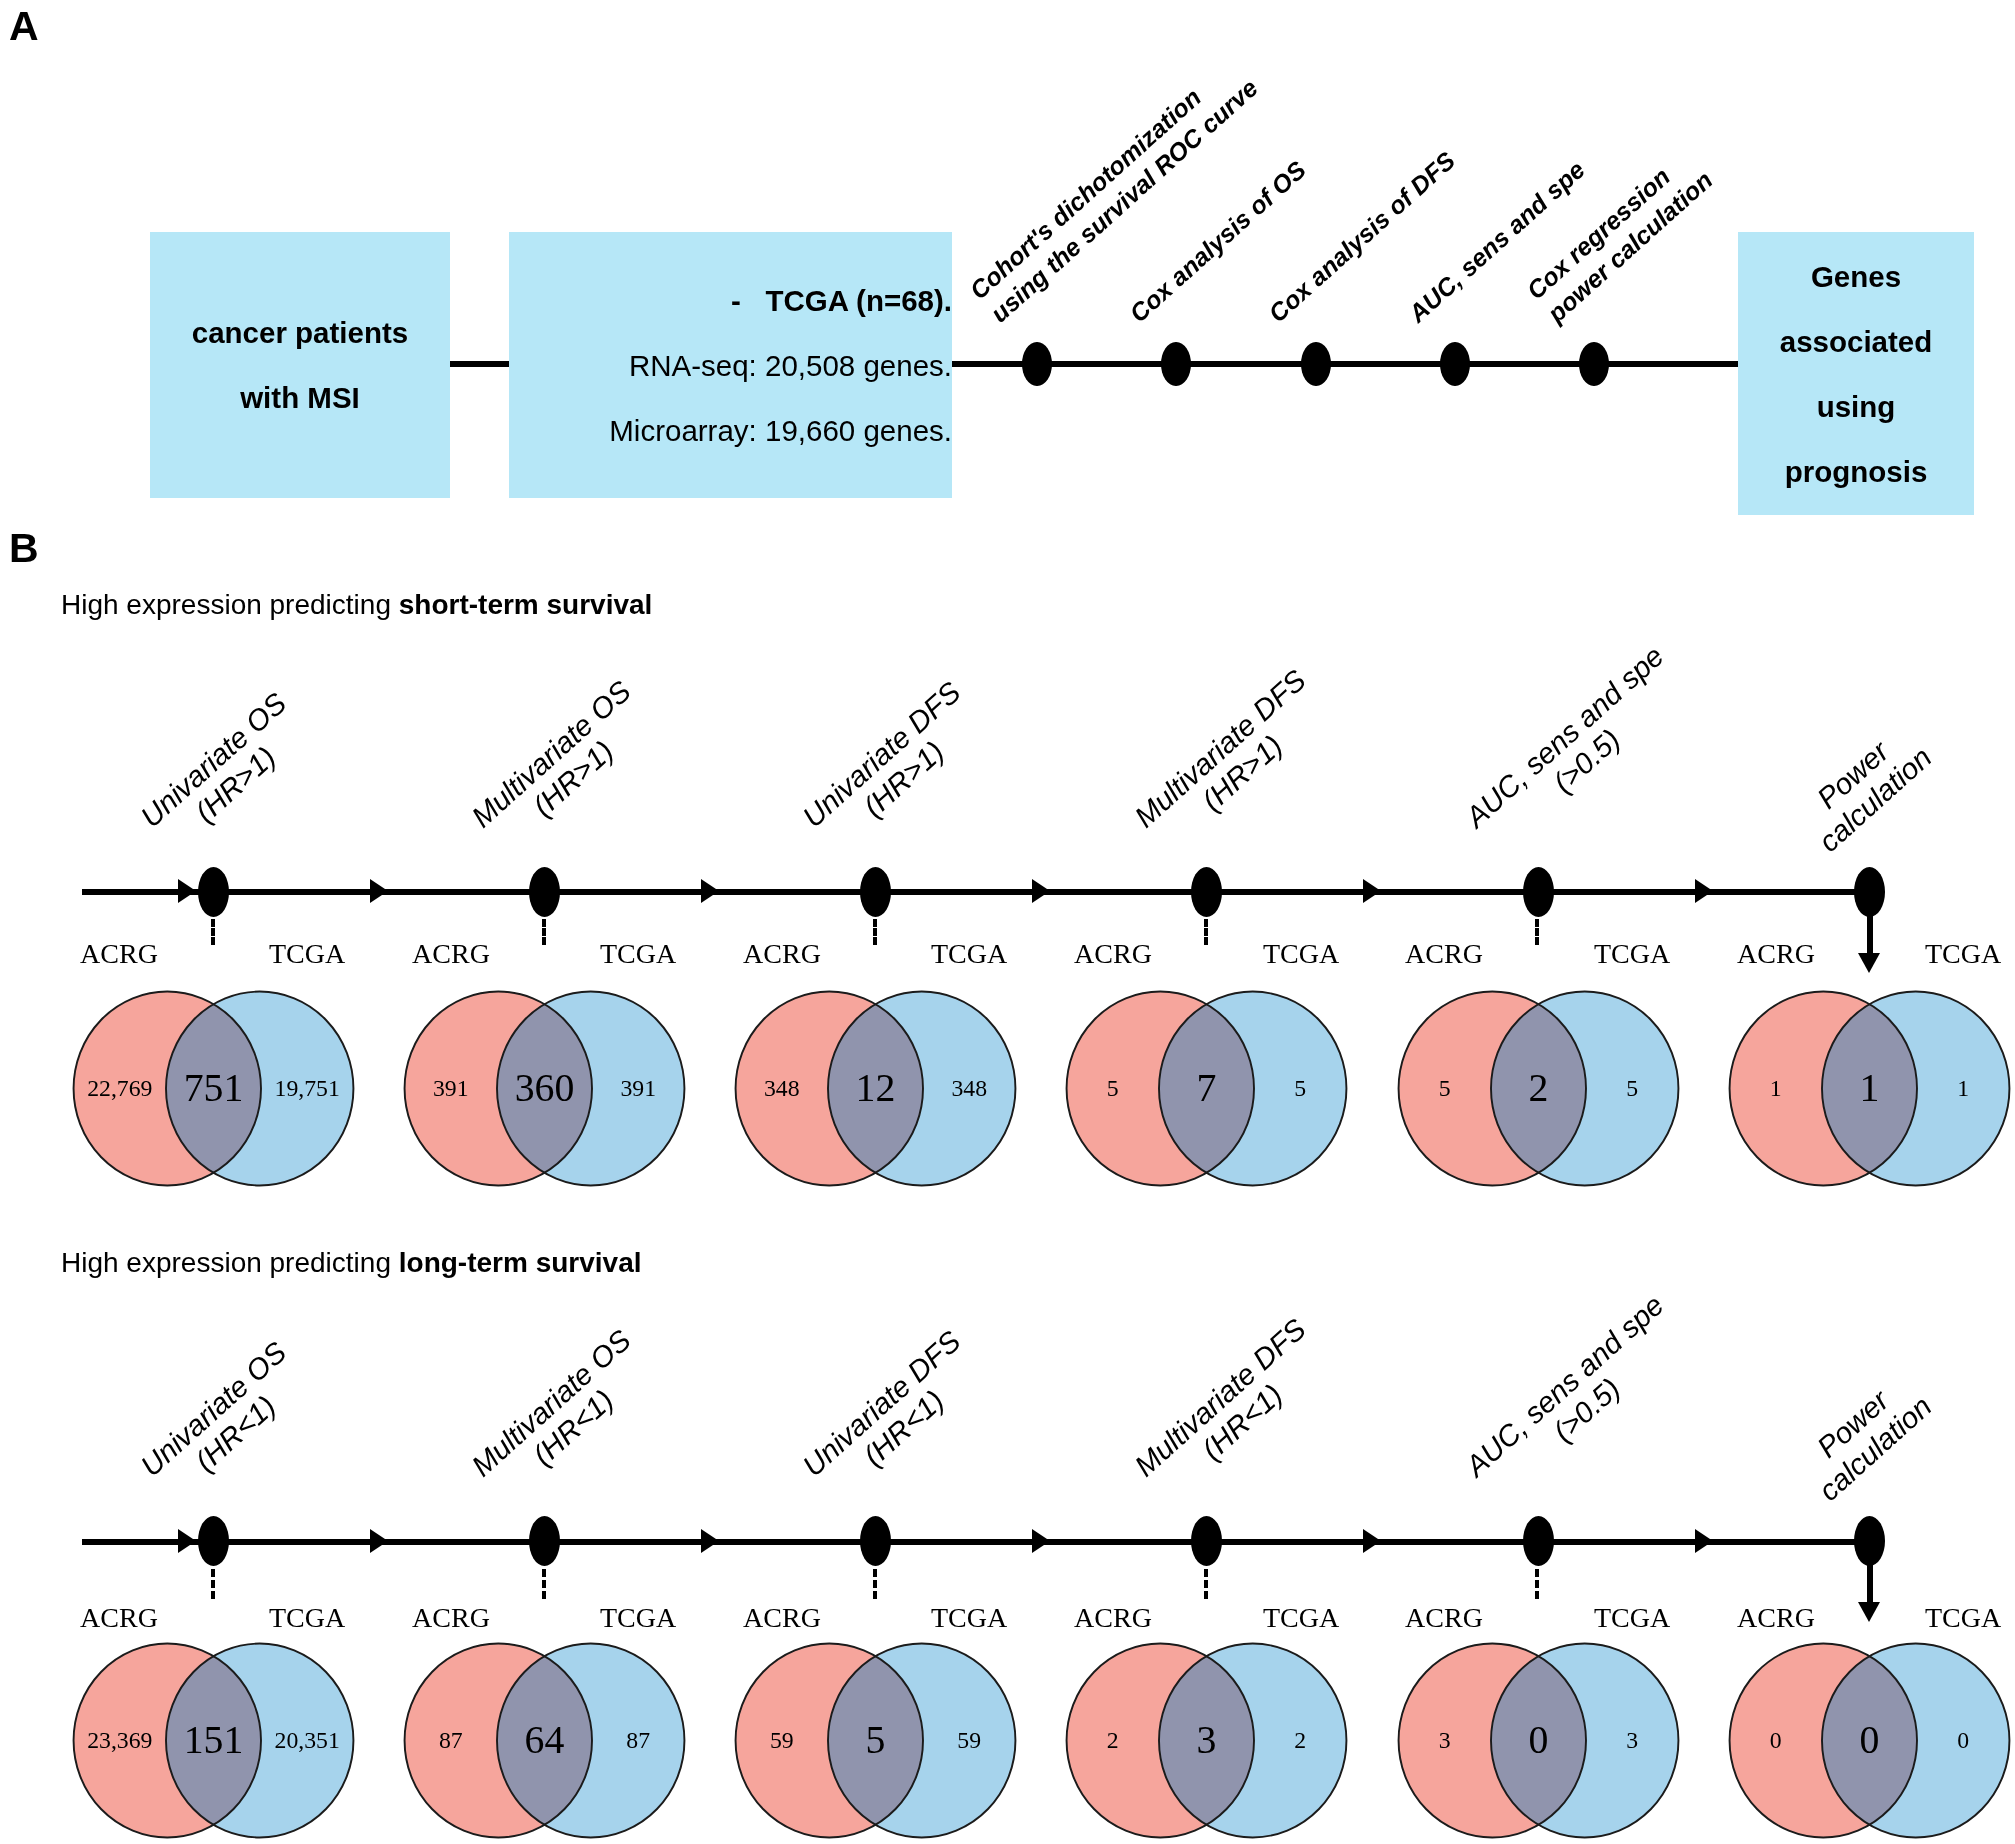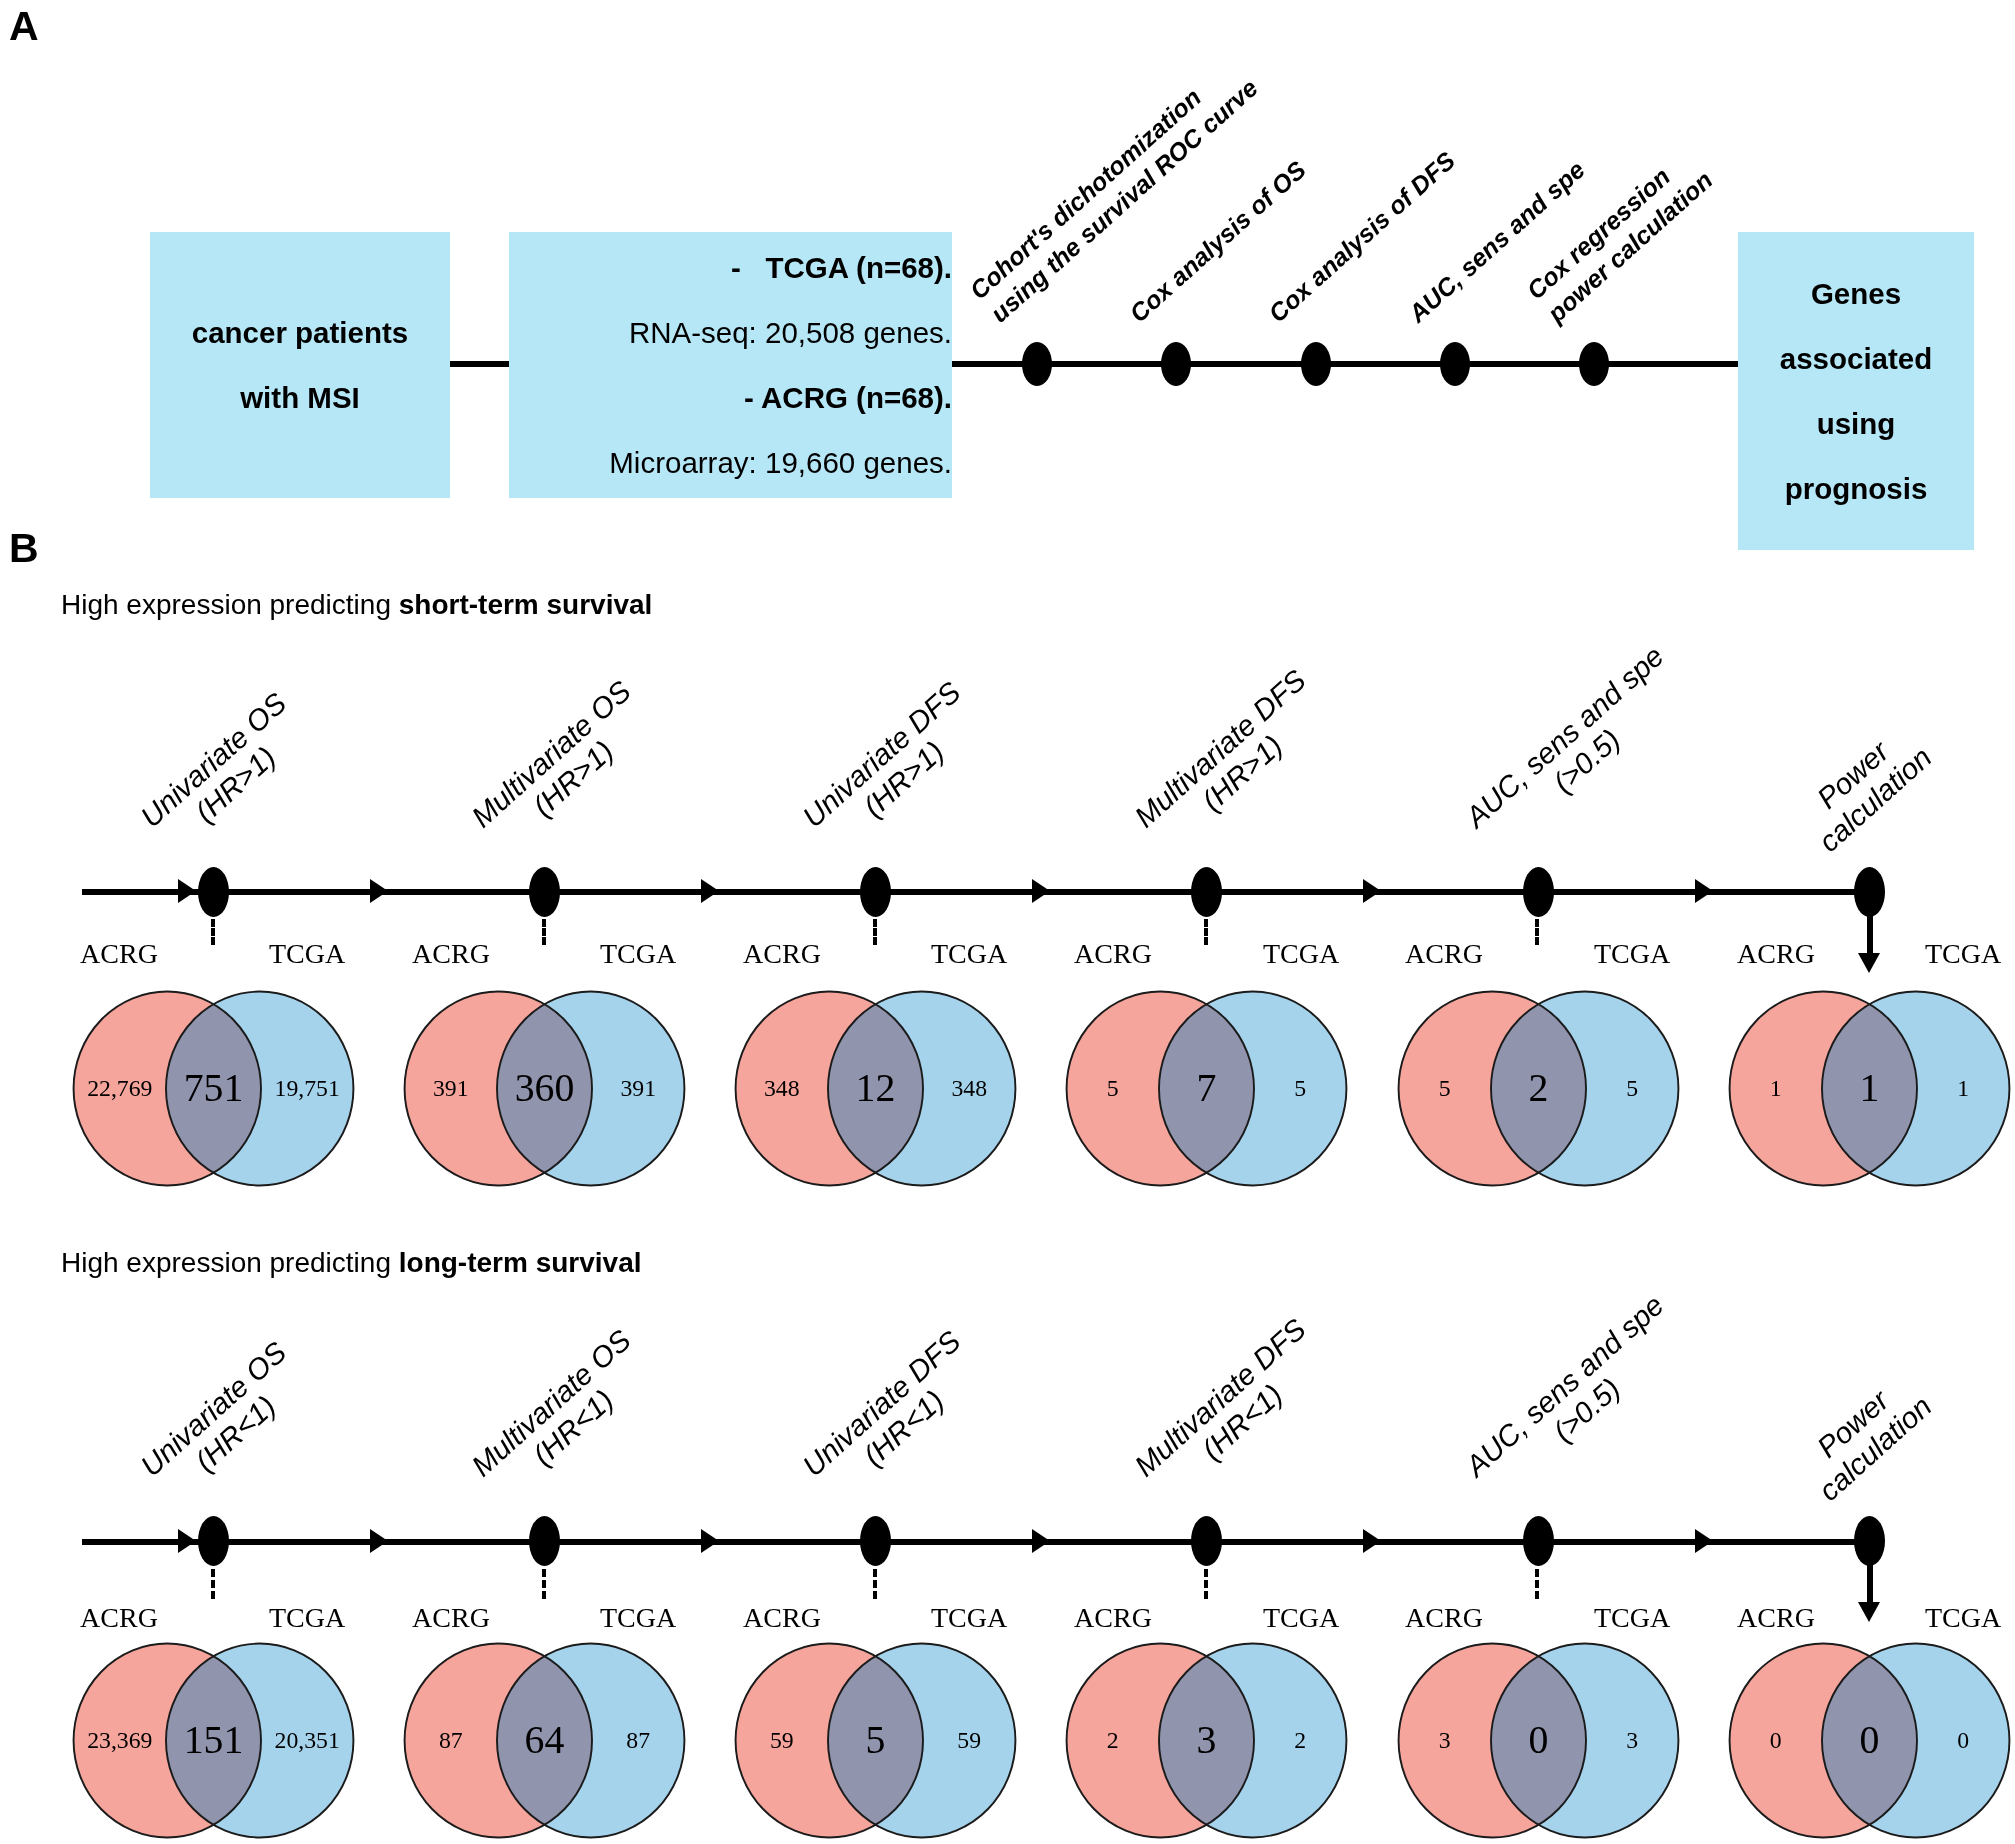--- a/index.html
+++ b/index.html
@@ -40,27 +40,26 @@
   <div class="abox" style="left:150px;top:232px;width:300px;height:266px;">
     <div class="bline">cancer patients</div>
     <div class="bline">with MSI</div>
   </div>
 
   <div class="hline" style="left:450px;top:361px;width:59px;height:5.8px;"></div>
 
   <div class="abox leftalign" style="left:509px;top:232px;width:443px;height:266px;">
     <div class="bline bold">-   TCGA (n=68).</div>
     <div class="bline">RNA-seq: 20,508 genes.</div>
-    <div class="bline bold">- ACRG (n=68).</div>
     <div class="bline">Microarray: 19,660 genes.</div>
   </div>
 
   <div class="hline" style="left:952px;top:361px;width:786px;height:5.8px;"></div>
 
-  <div class="abox" style="left:1738px;top:232px;width:236px;height:318px;">
+  <div class="abox" style="left:1738px;top:232px;width:236px;height:283px;">
     <div class="bline">Genes</div>
     <div class="bline">associated</div>
     <div class="bline">using</div>
     <div class="bline">prognosis</div>
   </div>
 
   <div class="panel-label" style="left:9px;top:525px;">B</div>
 
   <div class="row-title" style="left:61px;top:589px;">
     <span>High expression predicting </span><span class="bold">short-term survival</span>

